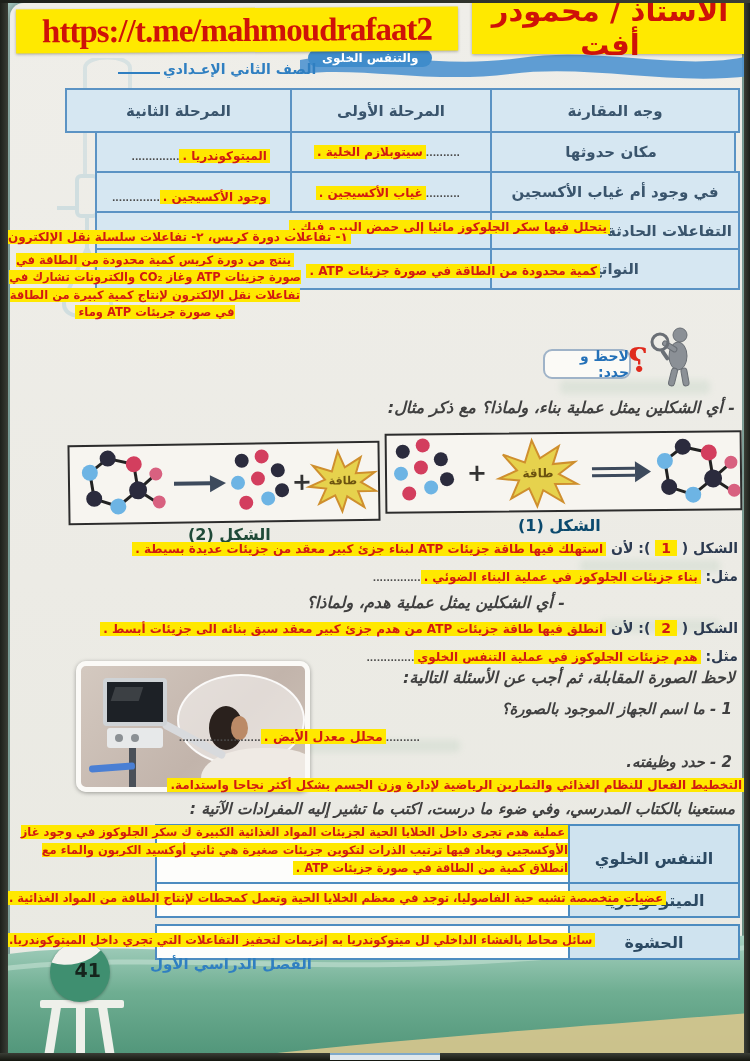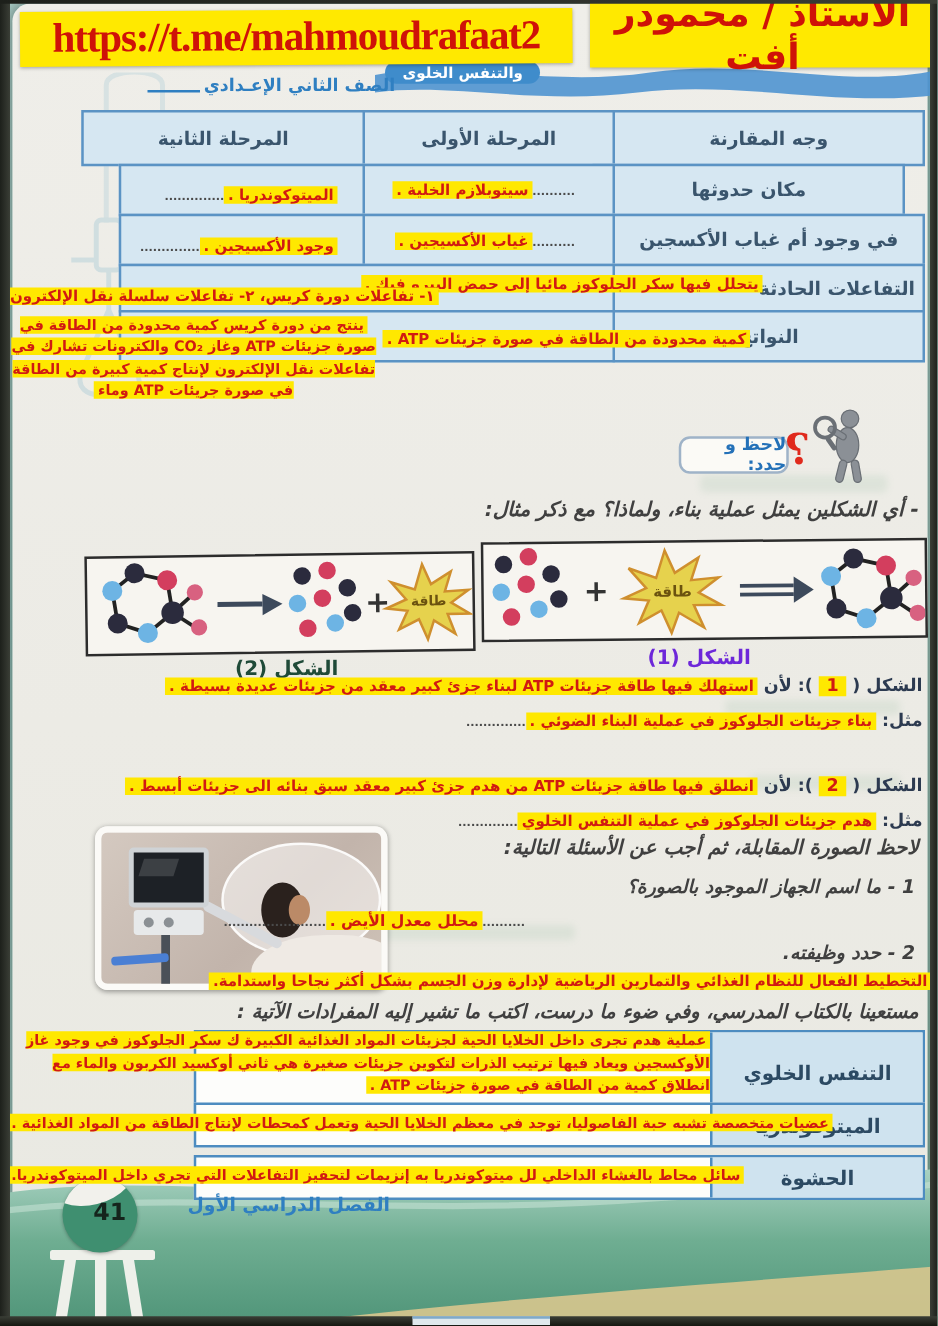--- a/index.html
+++ b/index.html
@@ -51,21 +51,21 @@
   .observe-box { position:absolute; left:543px; top:349px; width:88px; height:30px; background:#fbfaf6;
     border:2px solid #9fb3c8; border-radius:9px; display:flex; align-items:center; justify-content:center;
     color:#2471b8; font-weight:bold; font-size:14px; direction:rtl; z-index:5; }
   .qmark { position:absolute; left:628px; top:340px; color:#e02a1d; font-size:34px; font-weight:bold;
     transform:scaleX(-1); z-index:6; font-family:"DejaVu Serif", serif; }
   .figure-man { position:absolute; left:650px; top:326px; z-index:5; }
   .bluq { position:absolute; color:#404040; font-weight:bold; font-size:15px; direction:rtl; text-align:left; z-index:5;font-style:italic; }
 
   
   .figbox { position:absolute; background:#f7f5f0; border:2.5px solid #2c2c2c; z-index:5; }
-  .figlabel { position:absolute; color:#6d28d9; font-weight:bold; font-size:16px; direction:rtl; z-index:5; }
+  .figlabel { position:absolute; color:#0c4a6e; font-weight:bold; font-size:16px; direction:rtl; z-index:5; }
 
   .ansline { position:absolute; direction:rtl; text-align:right; z-index:5; font-size:14px; color:#2c3a50; font-weight:bold; }
   .ansline .mark { font-size:12px; }
   .num-badge { background:#ffe800; color:#d11a12; font-weight:bold; padding:0 6px; font-size:14px; }
 
   
   .photo { position:absolute; left:76px; top:661px; width:234px; height:131px; border:5px solid #fbfaf7;
     border-radius:10px; background:linear-gradient(135deg,#d4c9c0,#c2b4ab 60%,#cfc3b8); overflow:hidden;
     box-shadow:0 1px 4px rgba(0,0,0,.35); z-index:5; }
   .ph-screen { position:absolute; left:22px; top:12px; width:64px; height:48px; background:#1d2126;
@@ -142,21 +142,21 @@
     <div class="ccell" style="right:0;top:0;width:250px;height:45px;">
         <div class="lbl hdr">وجه المقارنة</div>
       </div>
     <div class="ccell" style="right:248px;top:0;width:202px;height:45px;">
         <div class="lbl hdr">المرحلة الأولى</div>
       </div>
     <div class="ccell" style="right:448px;top:0;width:227px;height:45px;">
         <div class="lbl hdr">المرحلة الثانية</div>
       </div>
 
-    <div class="ccell" style="right:16px;top:43px;width:250px;height:42px;">
+    <div class="ccell" style="right:4px;top:43px;width:250px;height:42px;">
         <div class="lbl hdr">مكان حدوثها</div>
       </div>
     <div class="ccell" style="right:248px;top:43px;width:202px;height:42px;"></div>
     <div class="ccell" style="right:448px;top:43px;width:197px;height:42px;"></div>
 
     <div class="ccell" style="right:0;top:83px;width:250px;height:42px;">
         <div class="lbl hdr">في وجود أم غياب الأكسجين</div>
       </div>
     <div class="ccell" style="right:248px;top:83px;width:202px;height:42px;"></div>
     <div class="ccell" style="right:448px;top:83px;width:197px;height:42px;"></div>
@@ -284,20 +284,21 @@
   <div class="figlabel" style="left:188px;top:525px;color:#1f4a38;">الشكل (2)</div>
 
   <div class="ansline nowrap" style="right:12px;top:540px;">
     <span>الشكل (</span> <span class="num-badge">1</span><span> ): لأن</span>
     <span class="mark">استهلك فيها طاقة جزيئات ATP لبناء جزئ كبير معقد من جزيئات عديدة بسيطة .</span>
   </div>
   <div class="ansline nowrap" style="right:12px;top:568px;">
     <span>مثل:</span>
     <span class="mark">بناء جزيئات الجلوكوز في عملية البناء الضوئي .</span><span class="dots">..............</span>
   </div>
+  <div class="bluq" style="right:185px;top:593px;font-size:16px;">- أي الشكلين يمثل عملية هدم، ولماذا؟</div>
   <div class="ansline nowrap" style="right:12px;top:620px;">
     <span>الشكل (</span> <span class="num-badge">2</span><span> ): لأن</span>
     <span class="mark">انطلق فيها طاقة جزيئات ATP من هدم جزئ كبير معقد سبق بنائه الى جزيئات أبسط .</span>
   </div>
   <div class="ansline nowrap" style="right:12px;top:648px;">
     <span>مثل:</span>
     <span class="mark">هدم جزيئات الجلوكوز في عملية التنفس الخلوي</span><span class="dots">..............</span>
   </div>
 
   <div class="photo">

